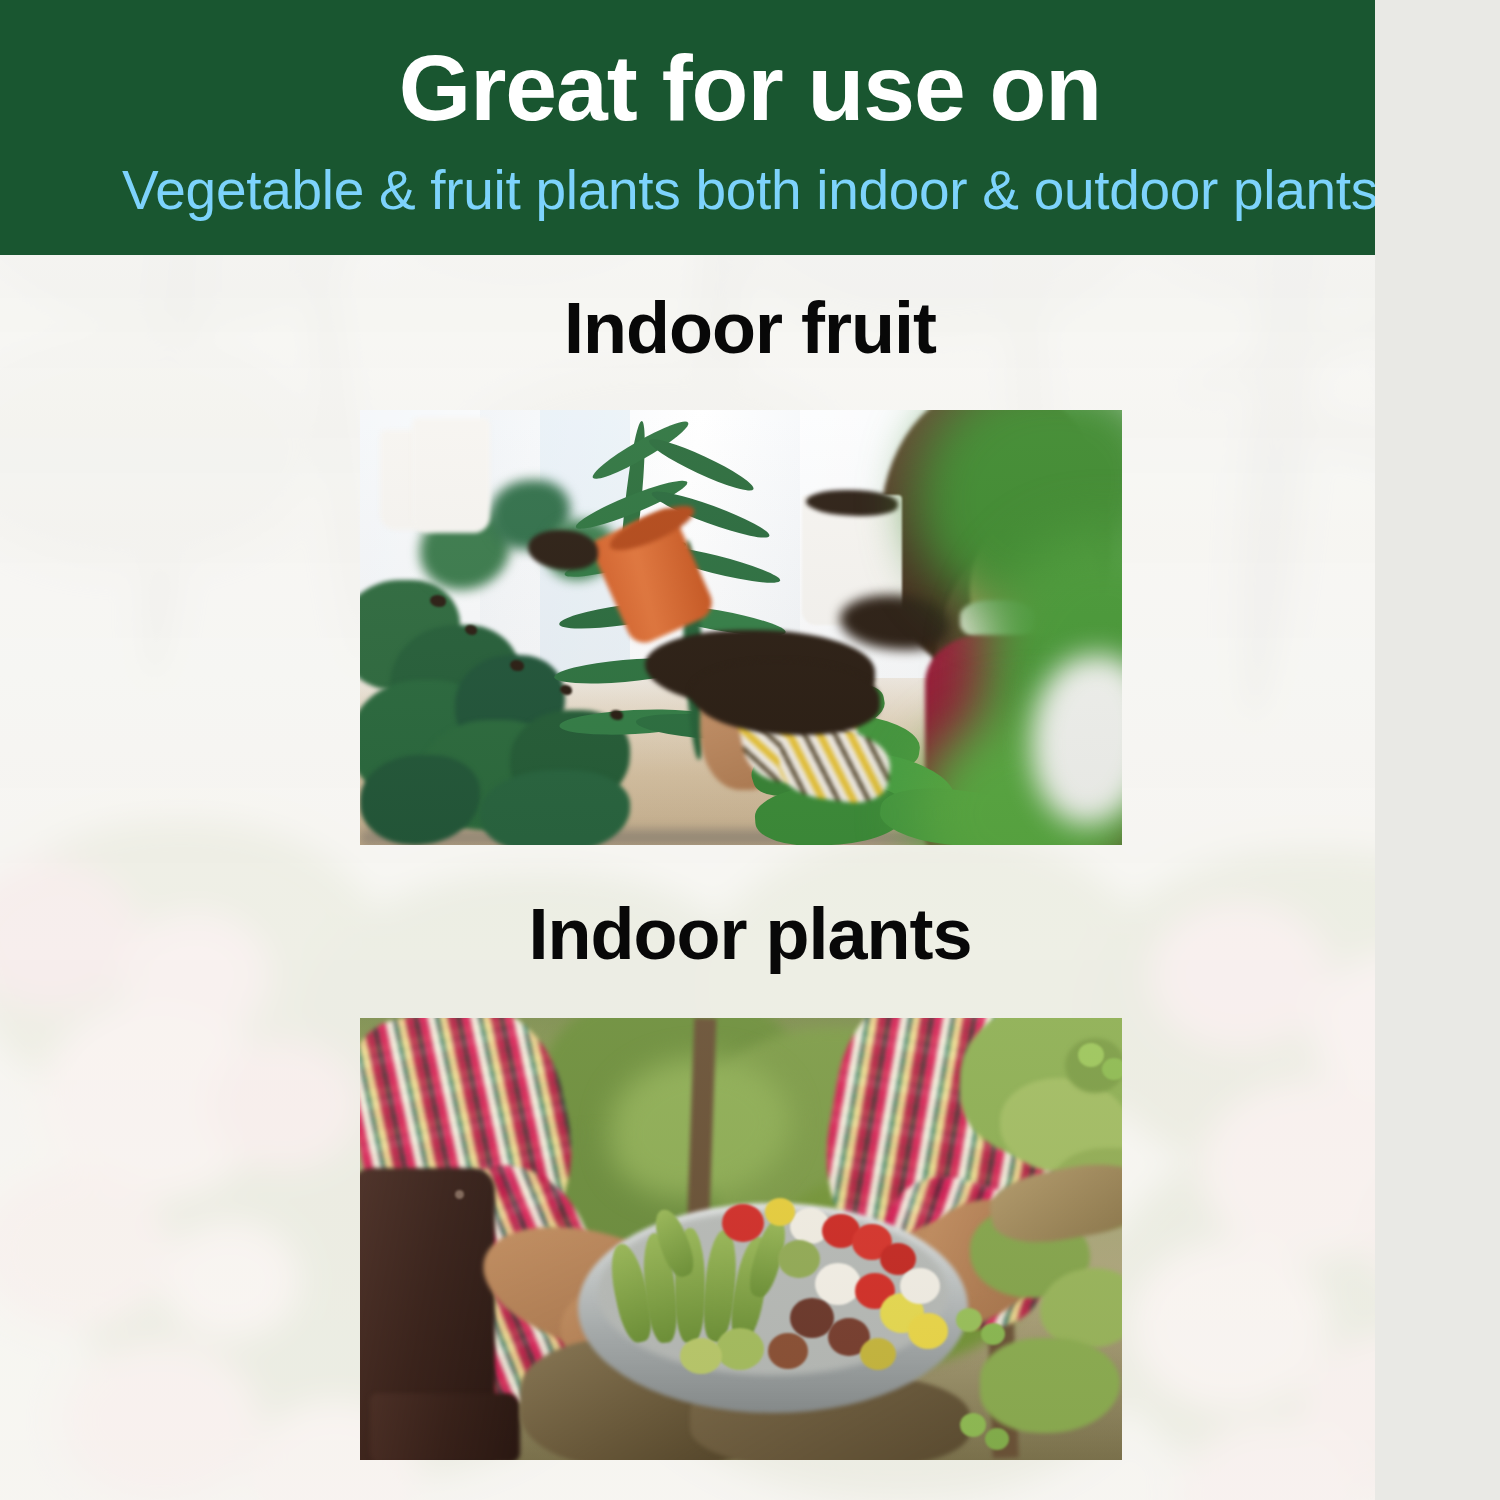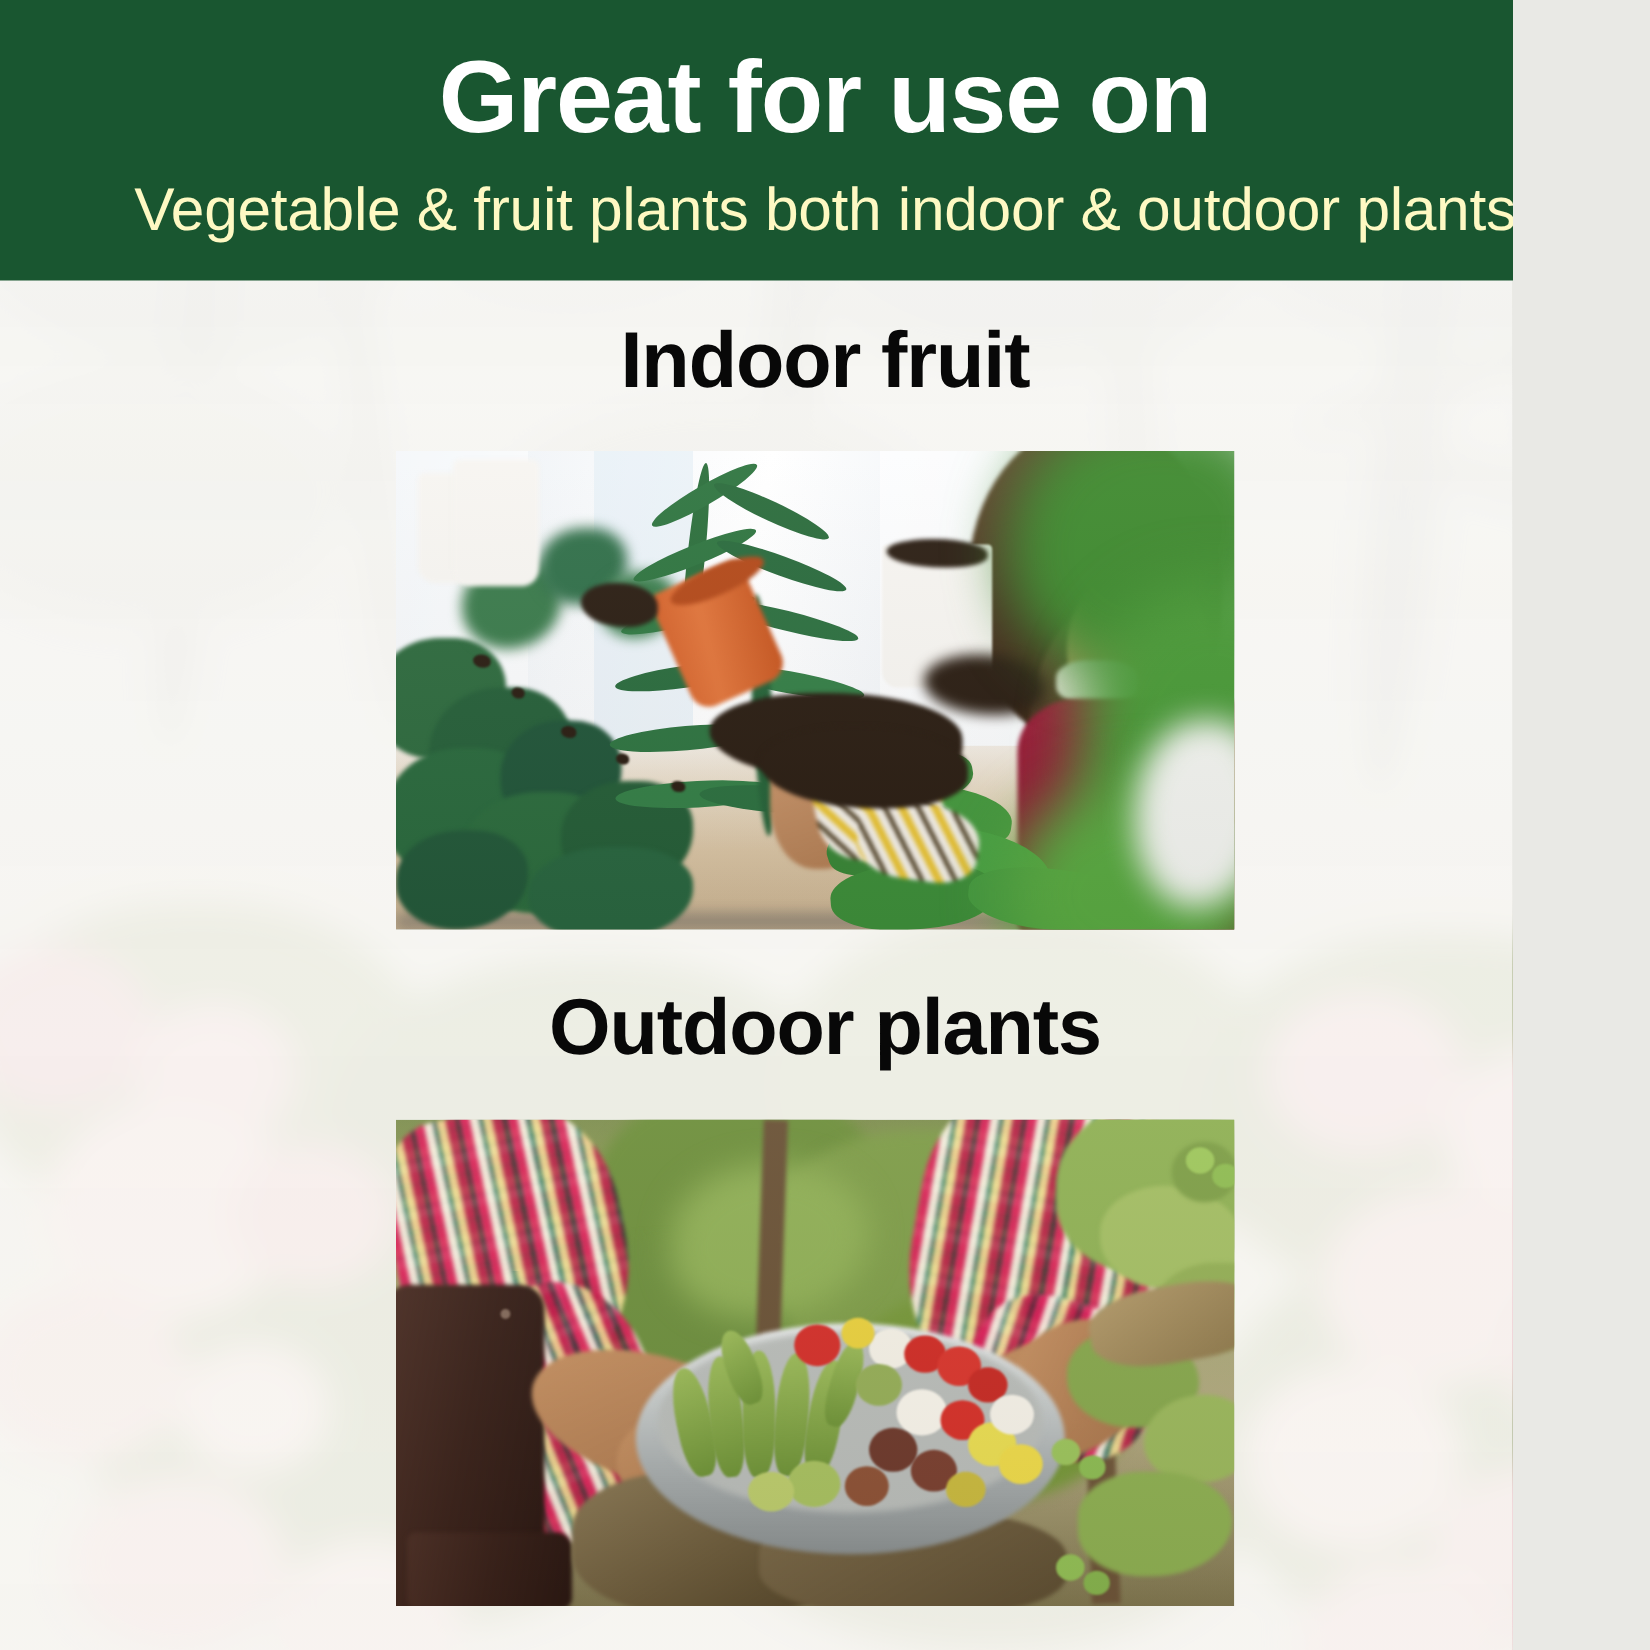--- a/index.html
+++ b/index.html
@@ -48,21 +48,21 @@
     color:#ffffff;
     font-family:"Liberation Sans", sans-serif;
     font-weight:bold;
     font-size:93px;
     line-height:1;
     letter-spacing:-1px;
     margin-top:42px;
     white-space:nowrap;
   }
   .header-sub{
-    color:#fef9c3;
+    color:#7dd3fc;
     font-family:"Liberation Sans", sans-serif;
     font-weight:normal;
     font-size:55px;
     line-height:1;
     letter-spacing:-0.3px;
     margin-top:28px;
     white-space:nowrap;
   }
 
   
@@ -284,21 +284,21 @@
       <div class="soil" style="left:250px;top:300px;width:13px;height:10px;filter:blur(1px);"></div>
 
       <div class="foliage blur-xl" style="left:555px;top:-40px;width:260px;height:250px;background:#3f8a2f;"></div>
       <div class="foliage blur-xl" style="left:620px;top:120px;width:230px;height:300px;background:#4a9a38;"></div>
       <div class="foliage blur-xl" style="left:555px;top:300px;width:240px;height:200px;background:#5aa942;"></div>
       <div class="foliage blur-l" style="left:672px;top:245px;width:120px;height:170px;background:#f2f3ef;"></div>
 
       <div class="ph-grain"></div>
   </div>
 
-  <div class="section-heading" id="heading-outdoor">Outdoor plants</div>
+  <div class="section-heading" id="heading-outdoor">Indoor plants</div>
 
   <div class="photo" id="photo-outdoor">
       <div class="out-ground"></div>
 
       <div class="out-greens blur-m" style="left:180px;top:-30px;width:260px;height:190px;background:#6e8f3c;"></div>
       <div class="out-greens blur-m" style="left:330px;top:10px;width:280px;height:220px;background:#7e9c48;"></div>
       <div class="out-greens blur-m" style="left:540px;top:-20px;width:260px;height:230px;background:#84a44c;"></div>
       <div class="out-greens blur-m" style="left:120px;top:110px;width:240px;height:180px;background:#6d8e3d;"></div>
       <div class="out-greens blur-m" style="left:400px;top:150px;width:280px;height:200px;background:#769639;"></div>
       <div class="out-greens blur-l" style="left:250px;top:40px;width:180px;height:140px;background:#8fae55;"></div>

